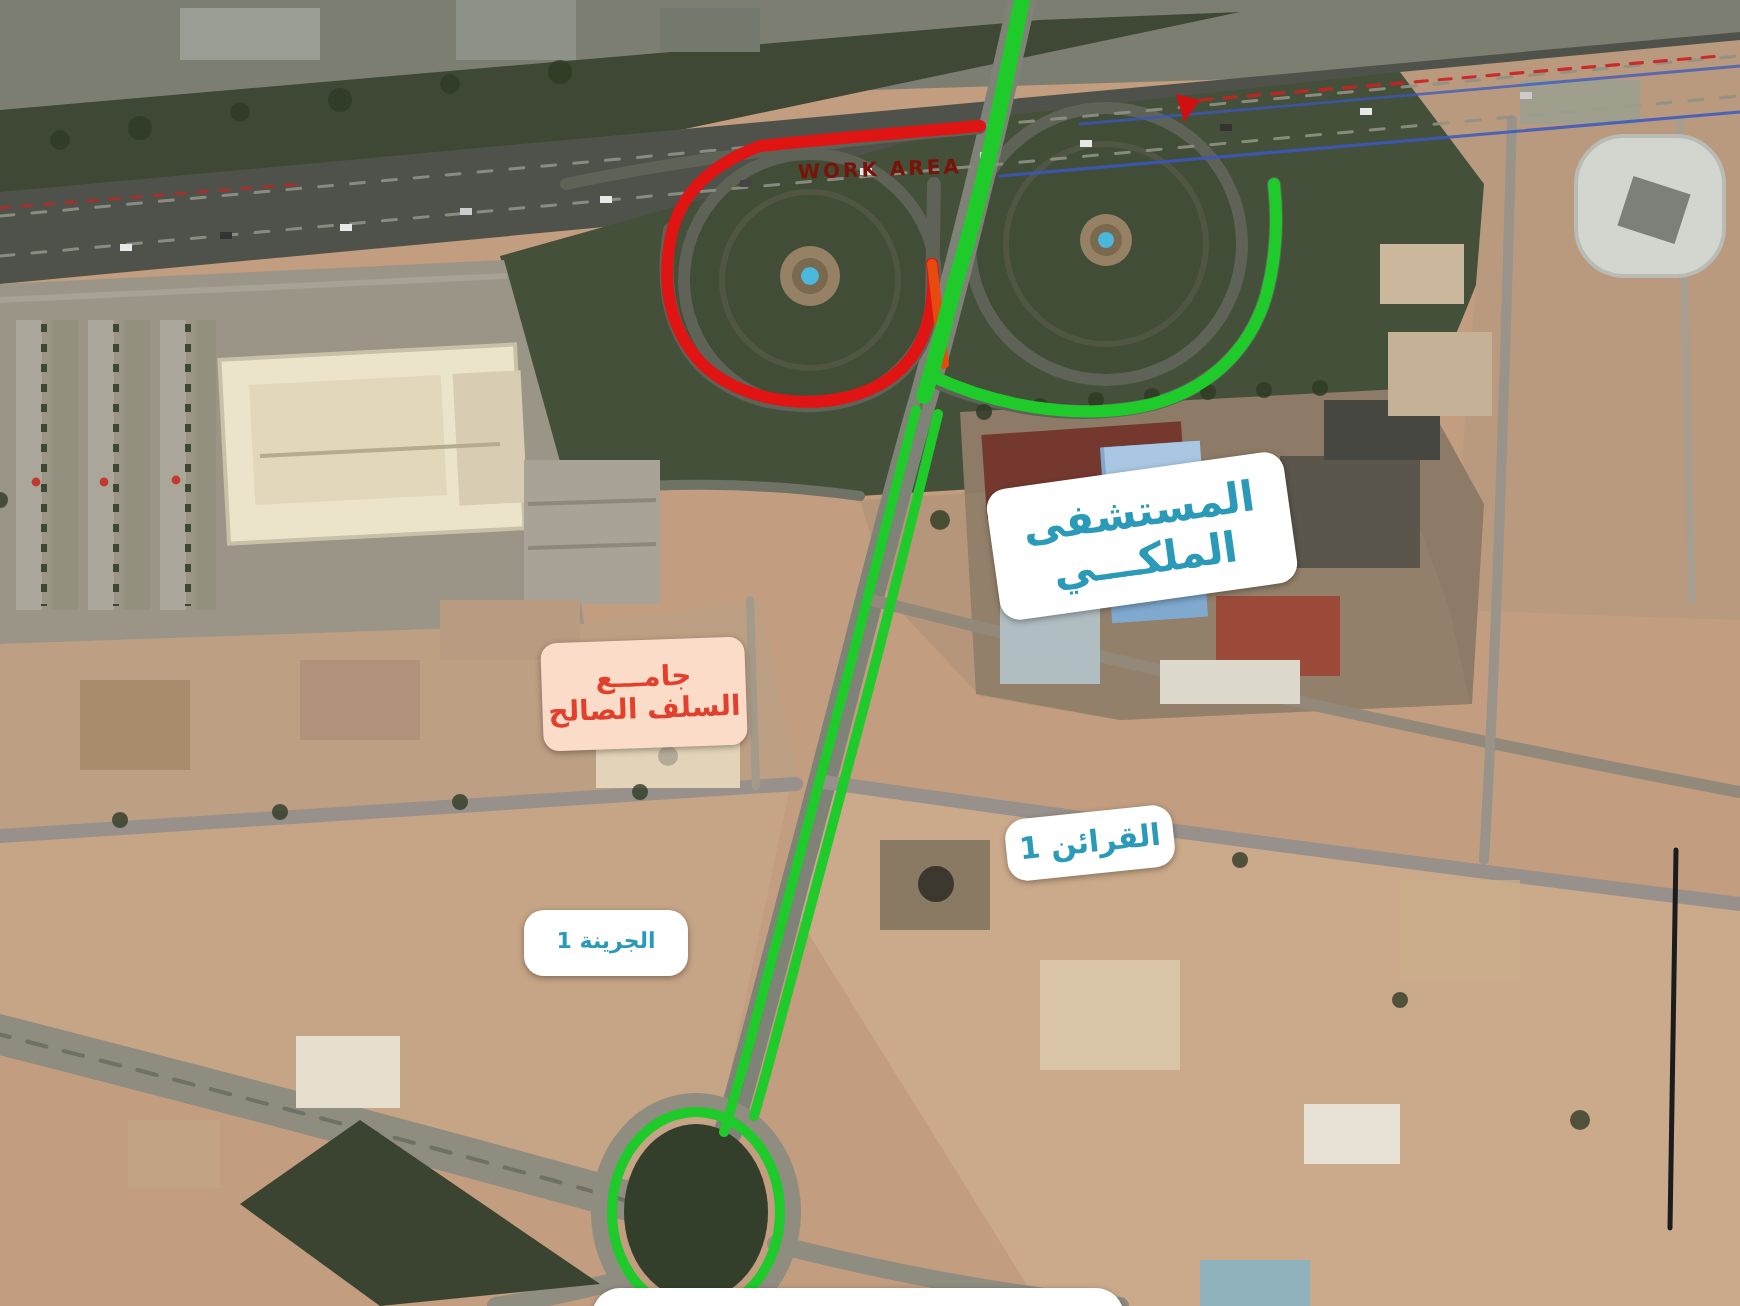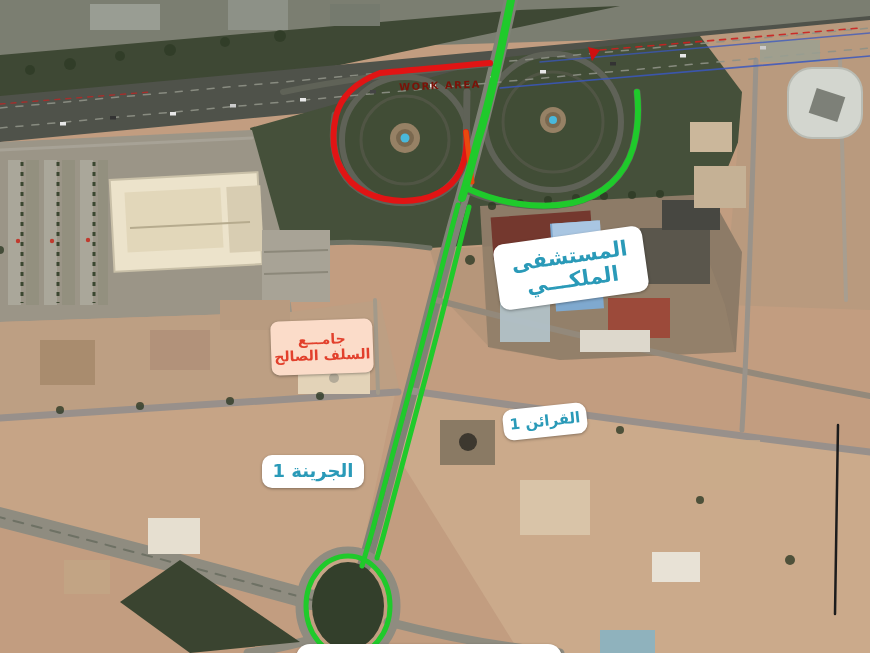--- a/index.html
+++ b/index.html
@@ -5,21 +5,21 @@
   html,body{margin:0;padding:0;background:#222;}
   .stage{position:relative;width:870px;height:653px;overflow:hidden;
          font-family:"DejaVu Sans","Liberation Sans",sans-serif;background:#c29d80;}
   .stage svg{position:absolute;left:0;top:0;}
   .map-label{position:absolute;display:flex;flex-direction:column;align-items:center;justify-content:center;
              background:#fff;border-radius:10px;box-shadow:0 1px 3px rgba(0,0,0,.35);
              color:#2a9ab8;font-weight:bold;text-align:center;line-height:1.15;direction:rtl;}
   .lbl-hospital{left:496px;top:235px;width:150px;height:66px;font-size:21px;transform:rotate(-8deg);}
   .lbl-mosque{left:271px;top:320px;width:102px;height:54px;font-size:14px;background:#fbdcc9;color:#e2402c;transform:rotate(-2deg);border-radius:8px;}
   .lbl-qarain{left:503px;top:406px;width:84px;height:31px;font-size:15px;transform:rotate(-6deg);}
-  .lbl-jarina{left:262px;top:455px;width:102px;height:33px;font-size:18px;}
+  .lbl-jarina{left:262px;top:455px;width:82px;height:33px;font-size:11px;}
   .lbl-bottom-partial{left:296px;top:644px;width:266px;height:34px;border-radius:14px;}
   .work-area{position:absolute;left:399px;top:80px;color:#7a1208;font-weight:bold;font-size:10px;
              letter-spacing:1.5px;transform:rotate(-2deg);white-space:nowrap;}
 </style>
 </head>
 <body>
 
 <div class="stage">
 
 <svg width="870" height="653" viewBox="0 0 870 653">

